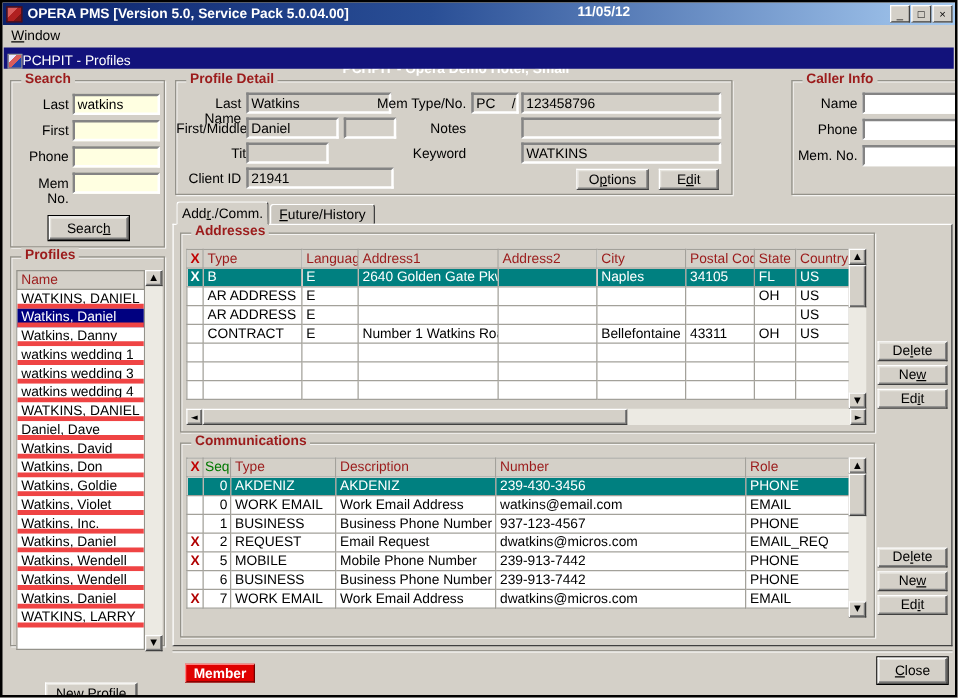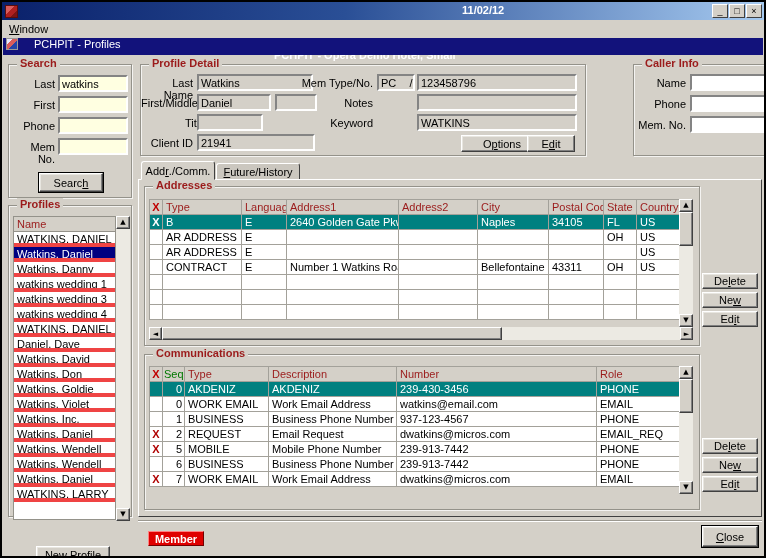--- a/index.html
+++ b/index.html
@@ -12,21 +12,21 @@
     color:#fff;font-weight:bold;display:flex;align-items:center;}
   .applogo{width:13px;height:13px;margin:0 4px 0 3px;background:
     linear-gradient(135deg,#d85c5c 0 40%,#b02020 40% 70%,#7d1414 70%);border:1px solid #5a0d0d;flex:0 0 auto;}
   .t-center{position:absolute;left:272px;top:2px;margin-top:45px;}
   .t-date{position:absolute;left:460px;top:2px;}
   .winbtns{position:absolute;right:2px;top:2px;display:flex;gap:1px;}
   .winbtn{width:16px;height:14px;background:#D4D0C8;color:#000;border:1px solid;border-color:#fff #404040 #404040 #fff;
     font-size:9px;line-height:11px;text-align:center;padding:0;font-family:"Liberation Sans",sans-serif;}
   
   .menubar{left:0;top:18px;width:762px;height:17px;display:flex;align-items:center;padding-left:7px;}
-  .innertitle{left:1px;top:36px;width:760px;height:17px;background:#12127B;color:#fff;display:flex;align-items:flex-start;gap:16px;padding-left:3px;}
+  .innertitle{left:1px;top:36px;width:760px;height:17px;background:#12127B;color:#fff;display:flex;align-items:flex-end;gap:0;padding-left:3px;}
   .smicon{width:12px;height:12px;background:linear-gradient(135deg,#e8e8ff 0 30%,#d85c5c 30% 60%,#2244aa 60%);border:1px solid #999;}
   
   .group{border:1px solid #94928a;box-shadow:inset 1px 1px 0 rgba(255,255,255,.75),1px 1px 0 rgba(255,255,255,.75);}
   .gtitle{position:absolute;top:-8px;left:8px;background:#D4D0C8;padding:0 3px;color:#9B1B1B;font-weight:bold;}
   
   .lbl{position:absolute;text-align:right;}
   .fld{position:absolute;height:17px;border:2px solid;border-color:#848484 #fff #fff #848484;background:#FFFFE1;
     font-family:"Liberation Sans",sans-serif;font-size:11px;padding:0 2px;color:#000;}
   .fld.grey{background:#D4D0C8;}
   .fld.white{background:#fff;}
@@ -71,22 +71,23 @@
   .groove{background:#9b9890;box-shadow:0 1px 0 #fff;height:1px;}
   u{text-decoration:underline;}
 </style>
 </head>
 <body>
 
 <div class="screen">
 
   <div class="abs titlebar">
     <span class="applogo"></span>
+    <span>OPERA PMS [Version 5.0, Service Pack 5.0.04.00]</span>
     <span class="t-center">PCHPIT - Opera Demo Hotel, Small</span>
-    <span class="t-date">11/02/12</span>
+    <span class="t-date">11/05/12</span>
     <span class="winbtns">
       <button class="winbtn">_</button>
       <button class="winbtn">□</button>
       <button class="winbtn">×</button>
     </span>
   </div>
 
   <div class="abs menubar">
     <span><u>W</u>indow</span>
   </div>
@@ -155,21 +156,21 @@
     <input class="fld grey" style="left: 56px; top: 69px; width: 118px;" value="21941">
 
     <span class="lbl" style="left:160px;top:12px;width:72px;">Mem Type/No.</span>
     <input class="fld grey" style="left: 236px; top: 9px; width: 38px;" value="PC">
     <span class="lbl" style="left:267px;top:12px;width:6px;text-align:center;">/</span>
     <input class="fld grey" style="left: 276px; top: 9px; width: 160px;" value="123458796">
     <span class="lbl" style="left:160px;top:32px;width:72px;">Notes</span>
     <input class="fld grey" style="left: 276px; top: 29px; width: 160px;" value="">
     <span class="lbl" style="left:160px;top:52px;width:72px;">Keyword</span>
     <input class="fld grey" style="left: 276px; top: 49px; width: 160px;" value="WATKINS">
-    <button class="btn abs" style="left:320px;top:70px;width:82px;height:17px;">O<u>p</u>tions</button>
+    <button class="btn abs" style="left:320px;top:70px;width:58px;height:17px;">O<u>p</u>tions</button>
     <button class="btn abs" style="left:386px;top:70px;width:48px;height:17px;">E<u>d</u>it</button>
   </div>
 
   <div class="abs group" style="left:590px;top:62px;width:168px;height:92px;margin-left:41px;">
     <span class="gtitle">Caller Info</span>
     <span class="lbl" style="left:0px;top:12px;width:52px;">Name</span>
     <input class="fld white" style="left: 56px; top: 9px; width: 104px;" value="">
     <span class="lbl" style="left:0px;top:33px;width:52px;">Phone</span>
     <input class="fld white" style="left: 56px; top: 30px; width: 104px;" value="">
     <span class="lbl" style="left:0px;top:54px;width:52px;">Mem. No.</span>

